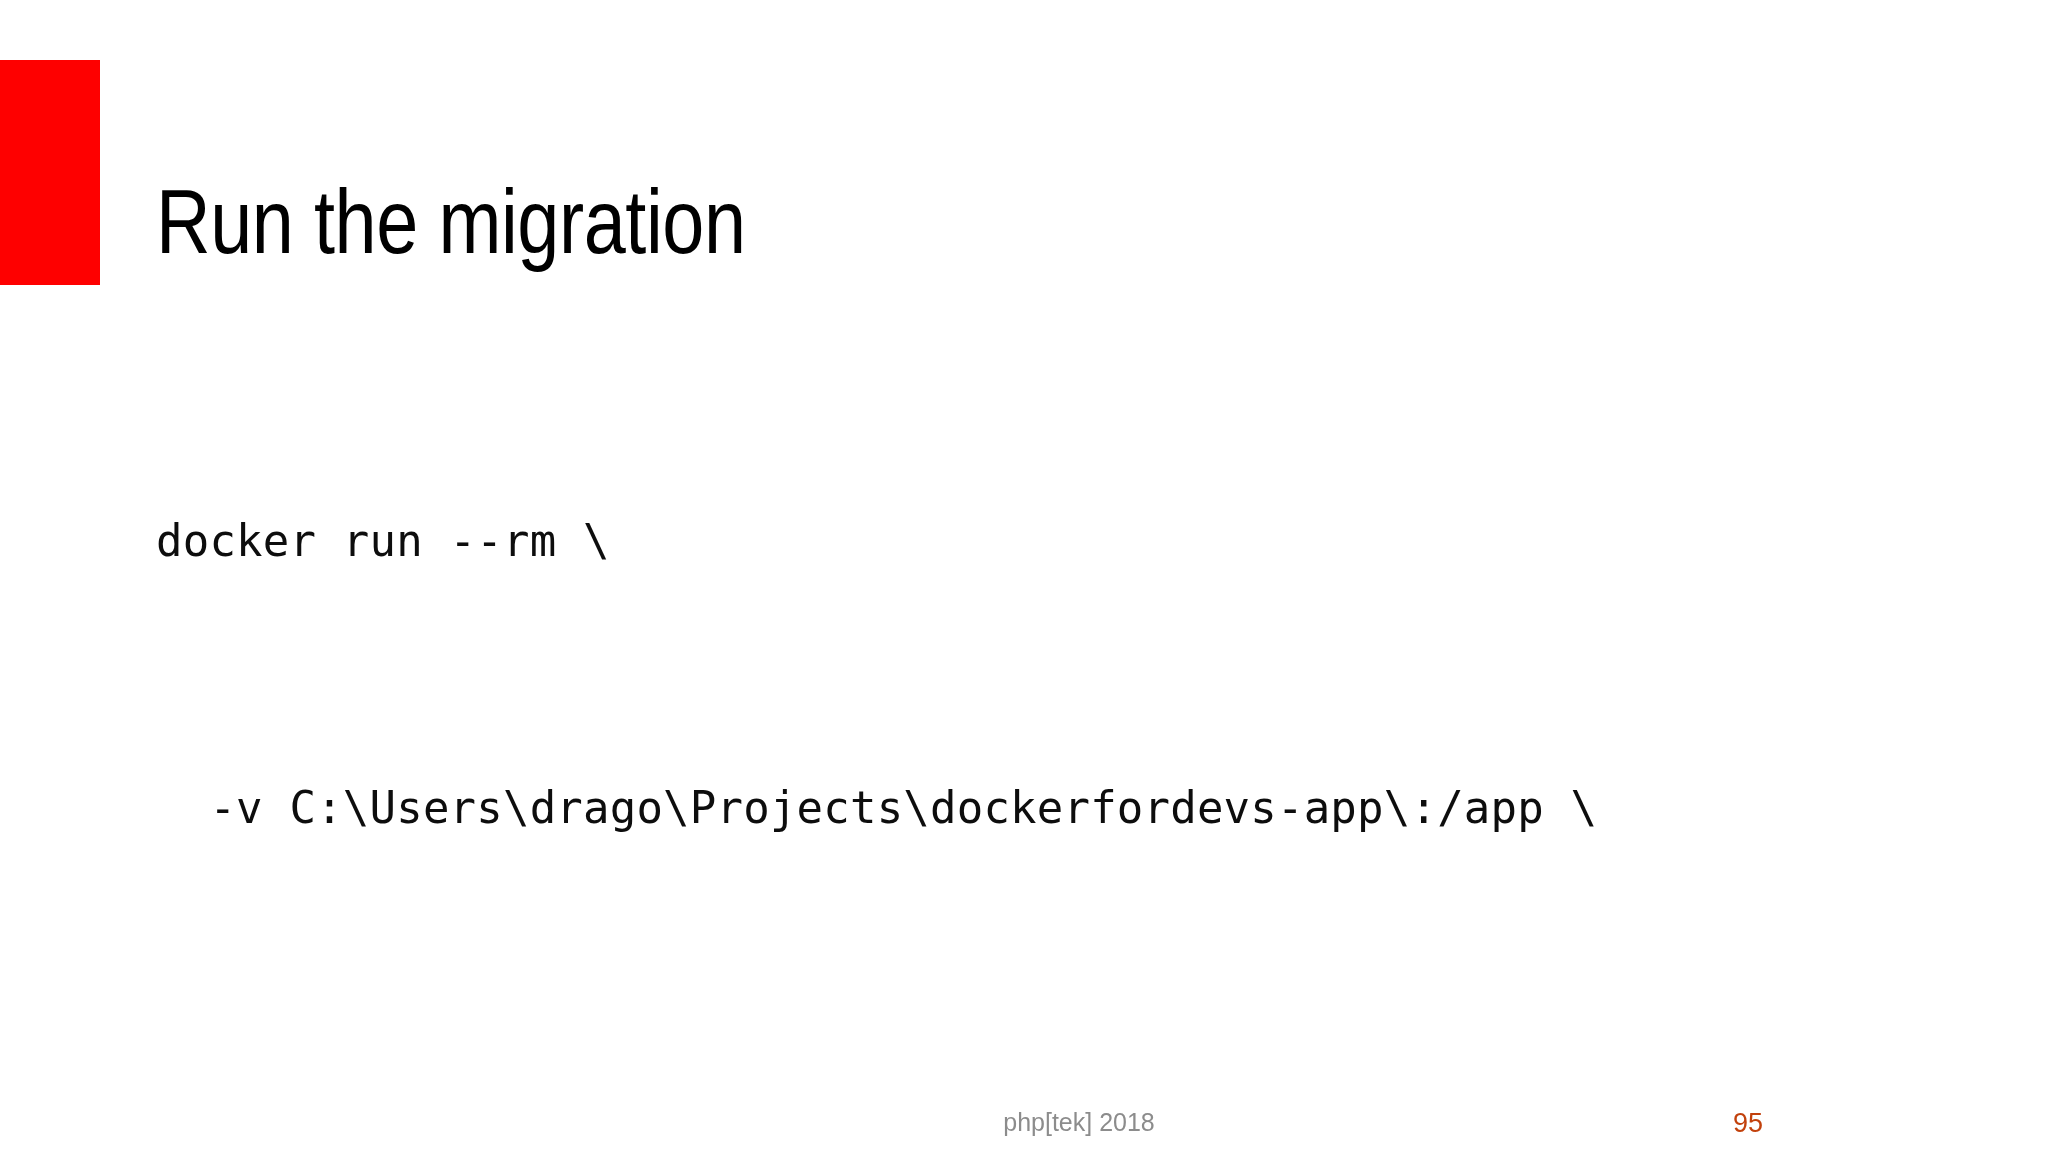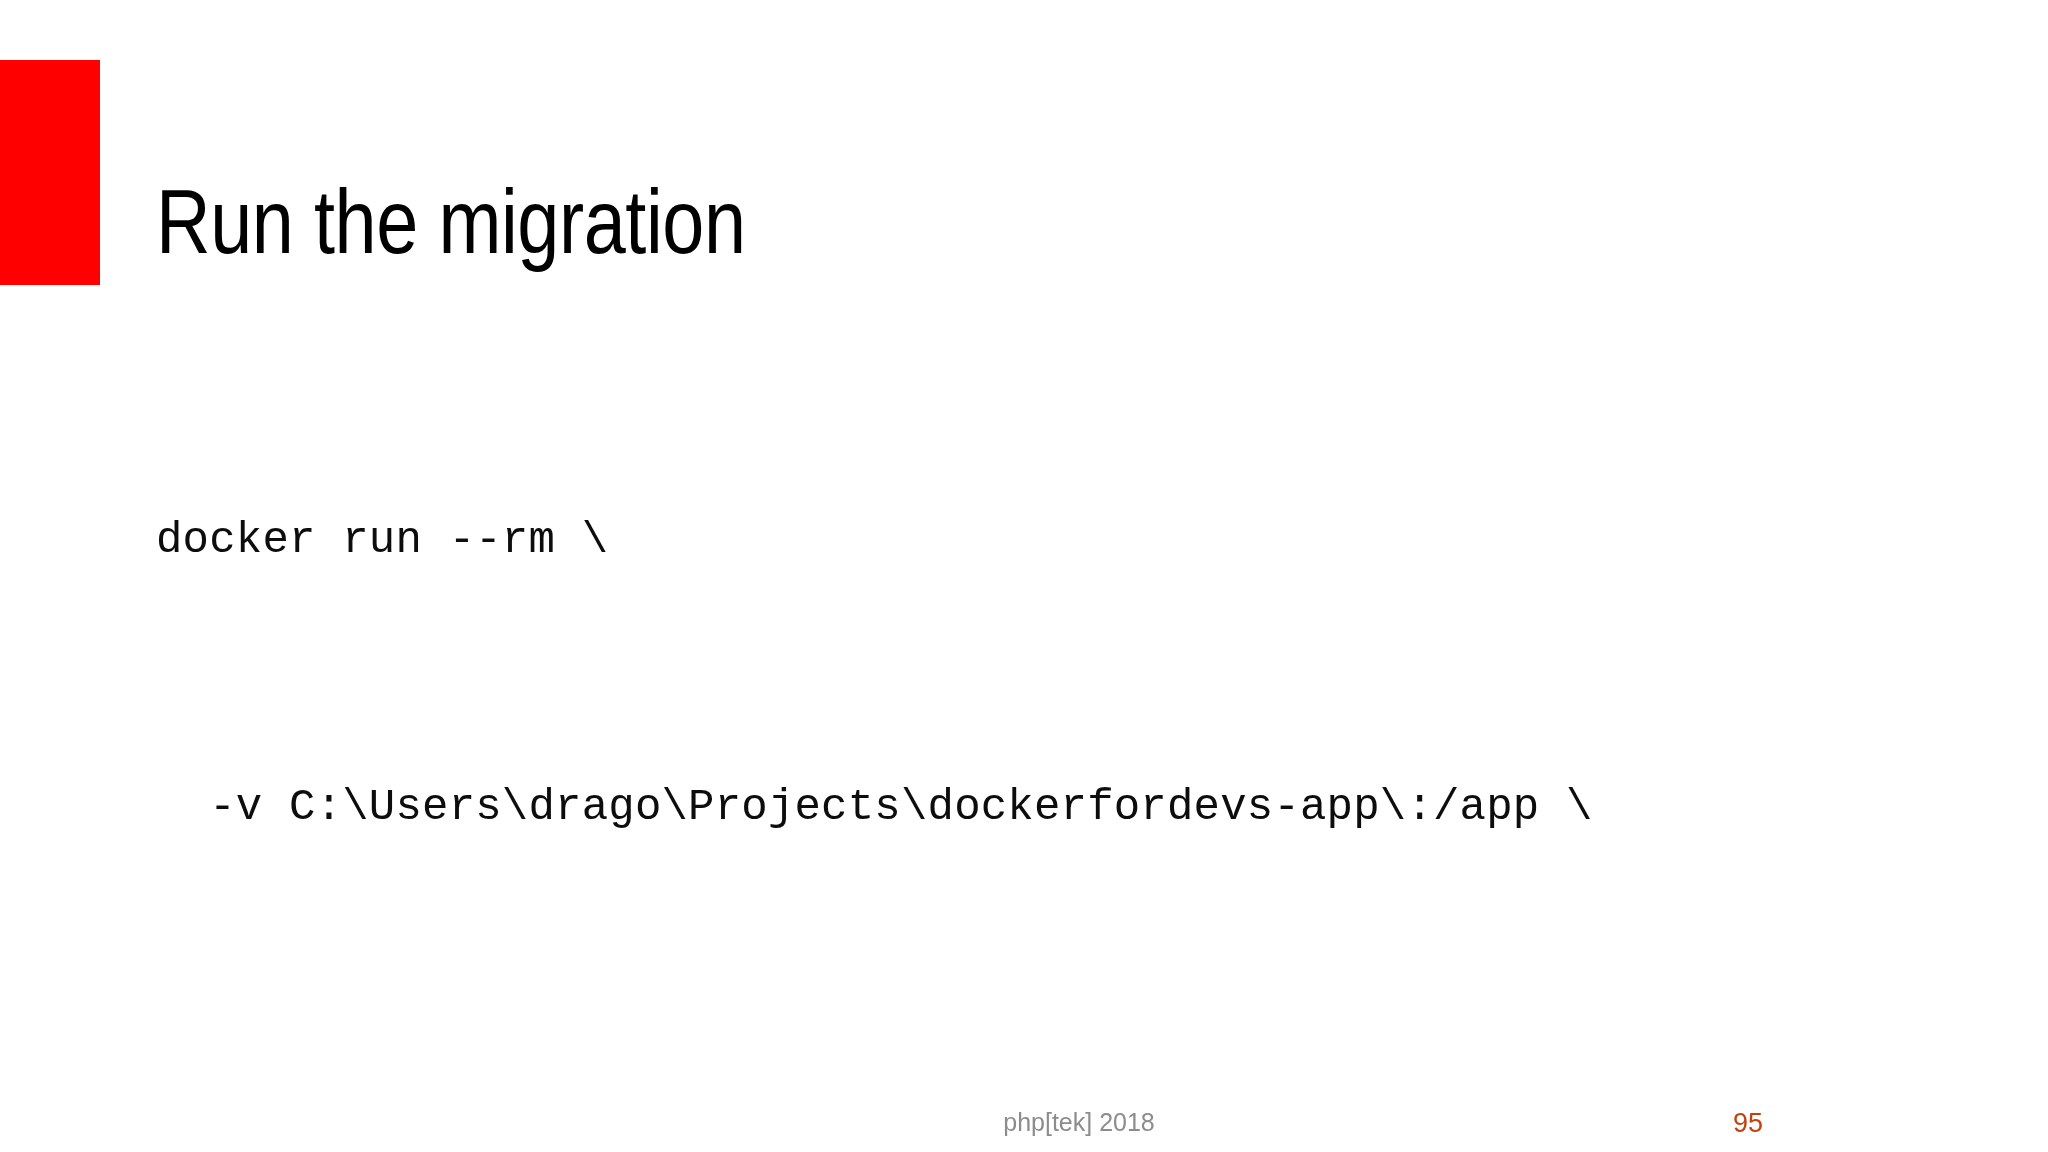--- a/index.html
+++ b/index.html
@@ -48,21 +48,20 @@
     font-family: "DejaVu Sans Mono", "Liberation Mono", monospace;
     font-size: 44px;
     line-height: 89px;
     color: #0d0d0d;
     white-space: pre;
     letter-spacing: 0.2px;
   }
   .code-line {
     display: block;
     height: 89px;
-    font-family: Liberation Mono, monospace;
   }
   .footer-note {
     position: absolute;
     left: 0;
     top: 1108px;
     width: 2048px;
     text-align: center;
     transform: translateX(55px);
     font-size: 25px;
     color: #8c8c8c;

